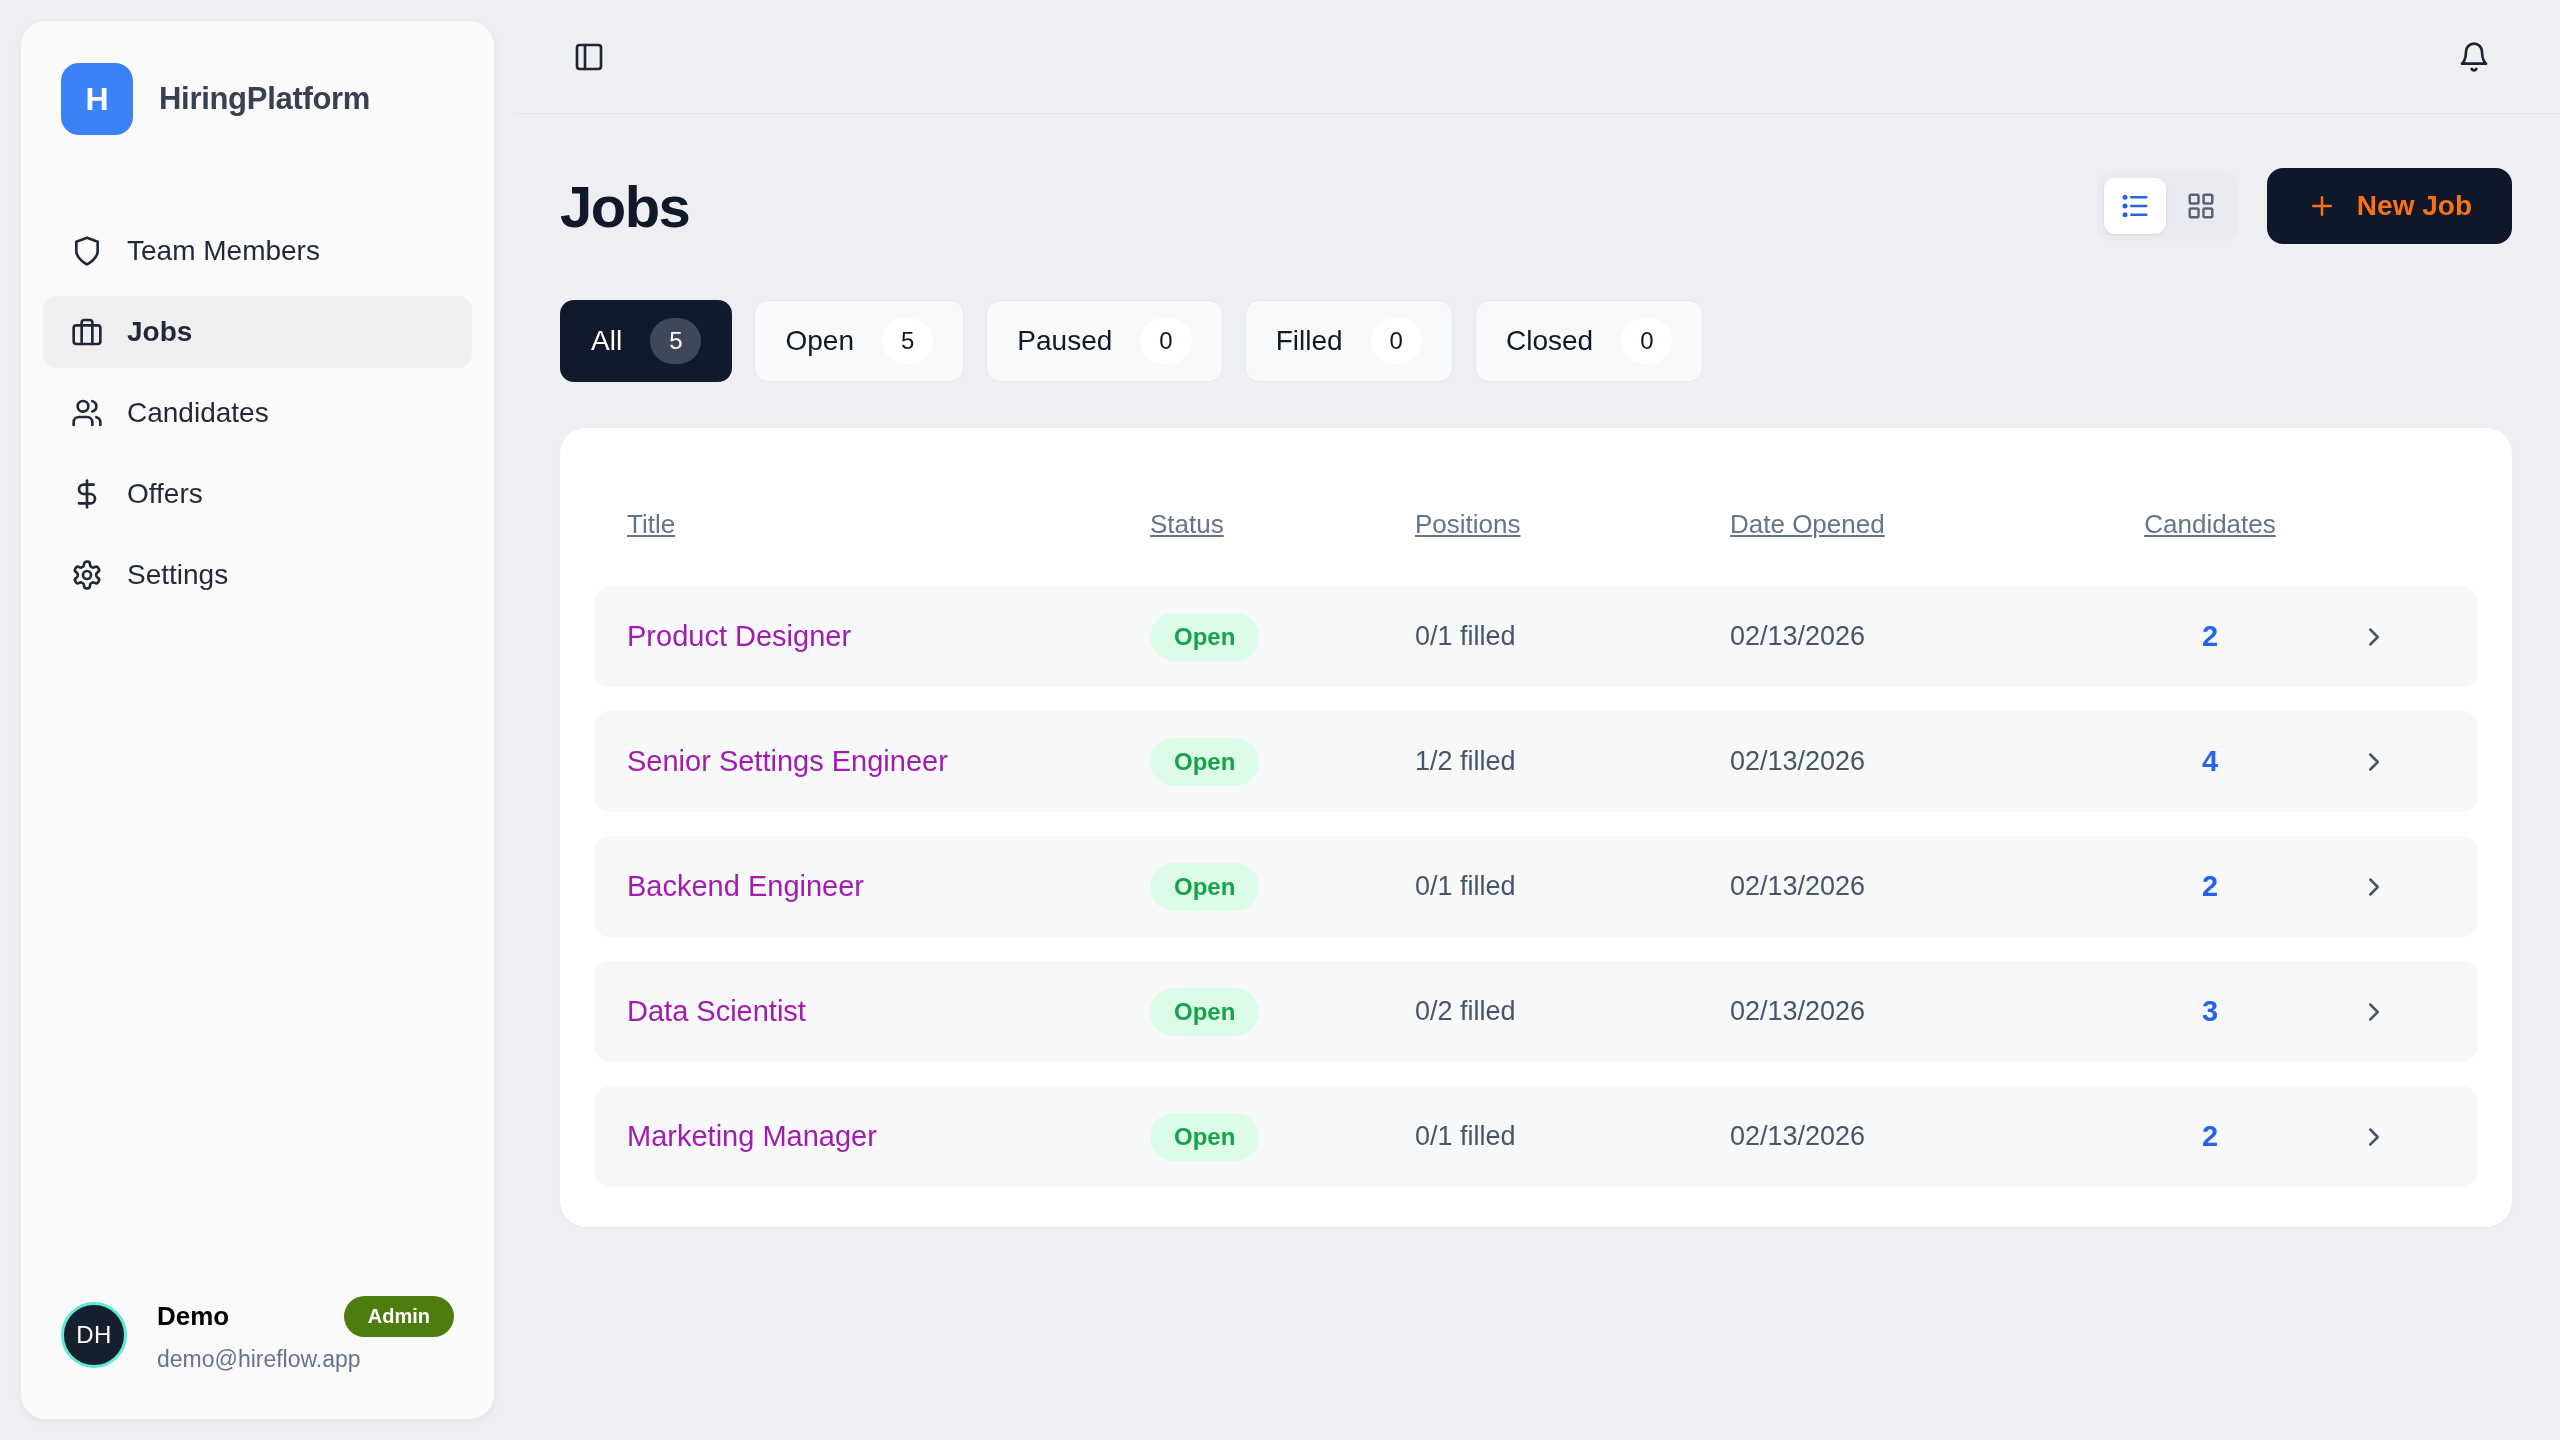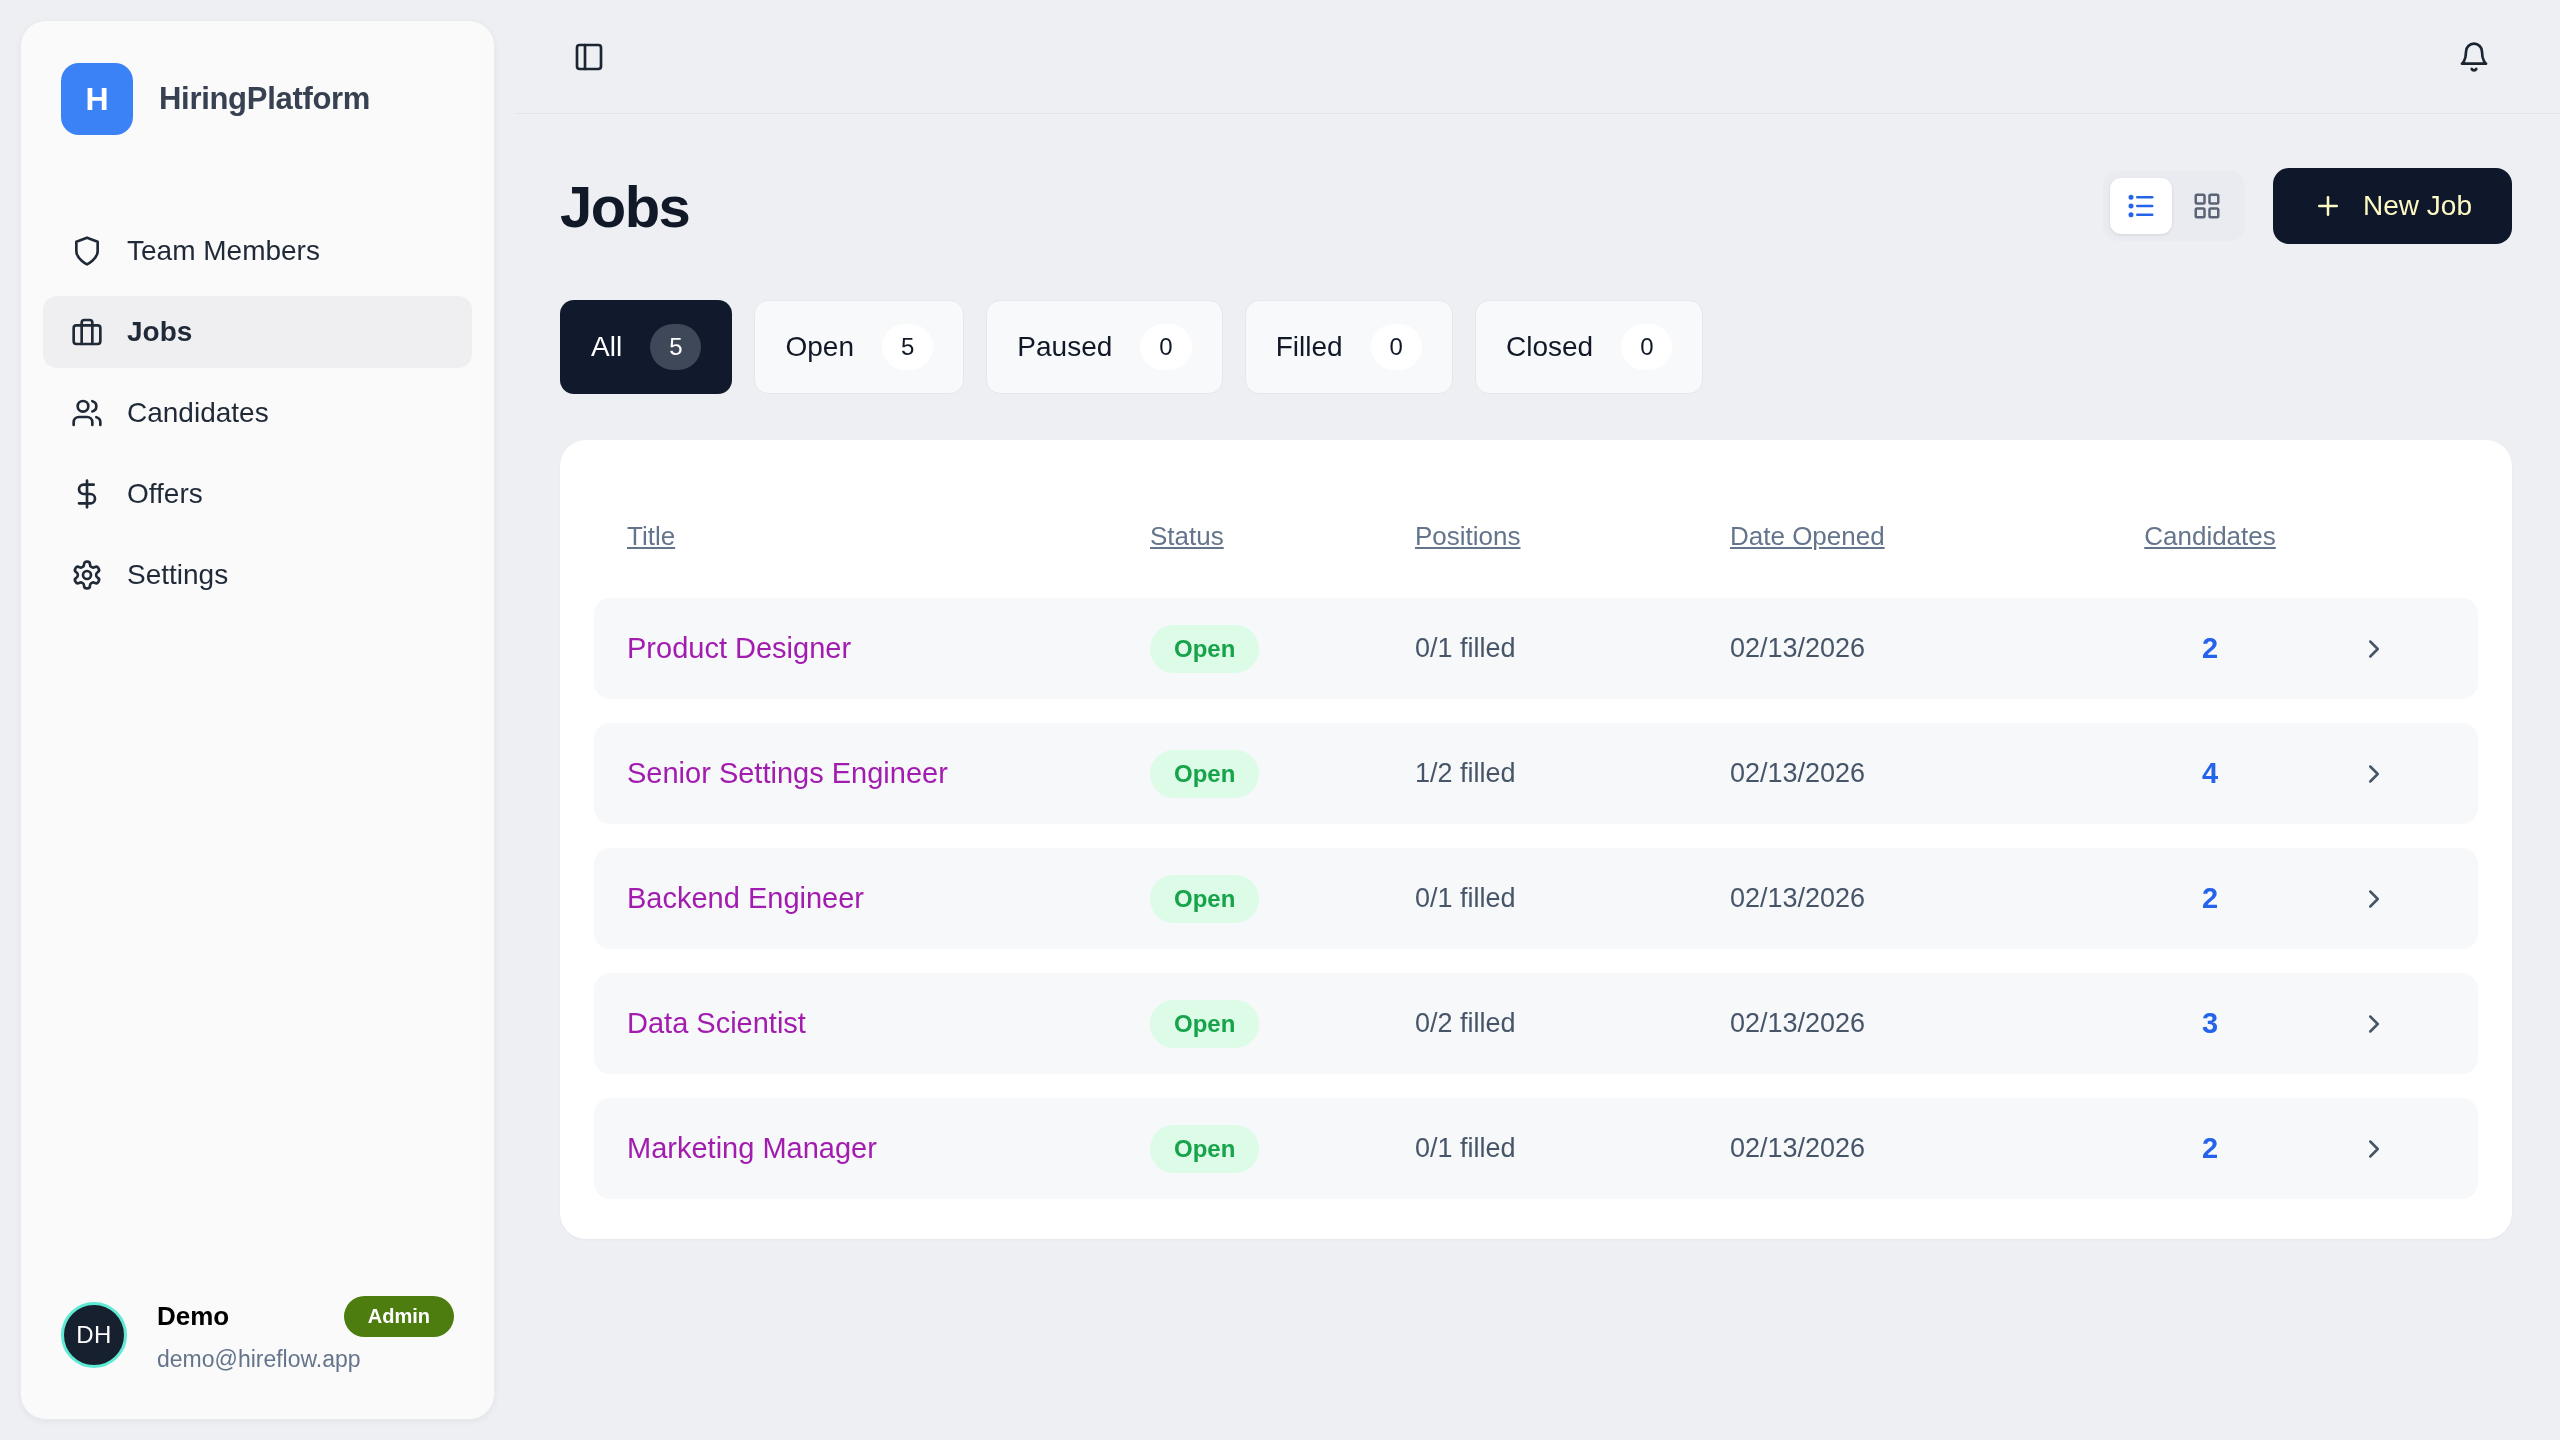--- a/index.html
+++ b/index.html
@@ -56,29 +56,29 @@
   .page-head { display:flex; align-items:center; justify-content:space-between; }
   .page-title { font-size:58px; font-weight:800; color:#111827; letter-spacing:-1.5px; }
   .head-controls { display:flex; align-items:center; gap:28px; }
 
   .view-toggle { background:#e9ebf0; border-radius:16px; padding:7px; display:flex; gap:4px; }
   .view-btn { width:62px; height:56px; border-radius:11px; display:flex; align-items:center; justify-content:center; cursor:pointer; color:#5b6474; }
   .view-btn svg { width:30px; height:30px; }
   .view-btn.active { background:#ffffff; box-shadow:0 1px 3px rgba(15,23,42,.10); color:#2563eb; }
 
   .new-job {
-    background:#0f172a; color:#fef9c3; height:76px; padding:0 40px; border:none; border-radius:16px;
-    display:flex; align-items:center; gap:20px; font-size:28px; font-weight:400; cursor:pointer;
+    background:#0f172a; color:#f97316; height:76px; padding:0 40px; border:none; border-radius:16px;
+    display:flex; align-items:center; gap:20px; font-size:28px; font-weight:700; cursor:pointer;
     font-family:"Liberation Sans", sans-serif;
   }
   .new-job svg { width:30px; height:30px; }
 
   .filters { display:flex; gap:22px; margin-top:56px; }
   .filter {
-    height:94px; border-radius:14px; padding:0 30px; display:flex; align-items:center; gap:28px;
+    height:82px; border-radius:14px; padding:0 30px; display:flex; align-items:center; gap:28px;
     font-size:28px; font-weight:500; cursor:pointer; border:1.5px solid transparent; color:#111827;
     font-family:"Liberation Sans", sans-serif; background:transparent;
   }
   .filter.active { background:#111a2c; color:#fff; }
   .filter.inactive { background:#f8f9fb; border-color:#e4e7ed; }
   .count-pill { border-radius:999px; padding:9px 19px; font-size:24px; font-weight:500; }
   .filter.active .count-pill { background:#3f4859; color:#fff; }
   .filter.inactive .count-pill { background:#ffffff; color:#111827; }
 
   .card {

